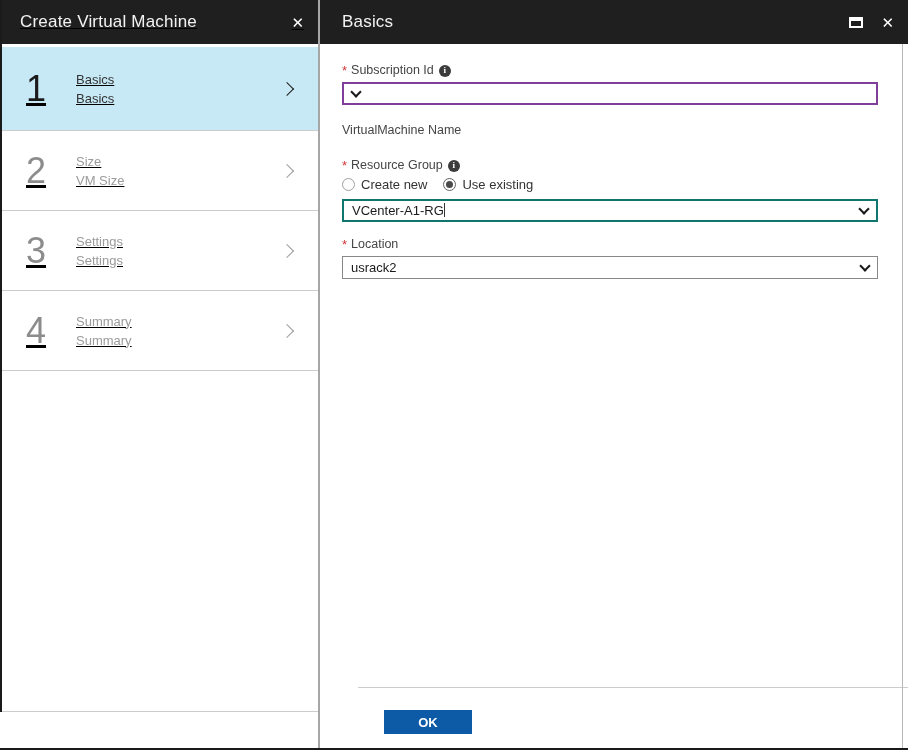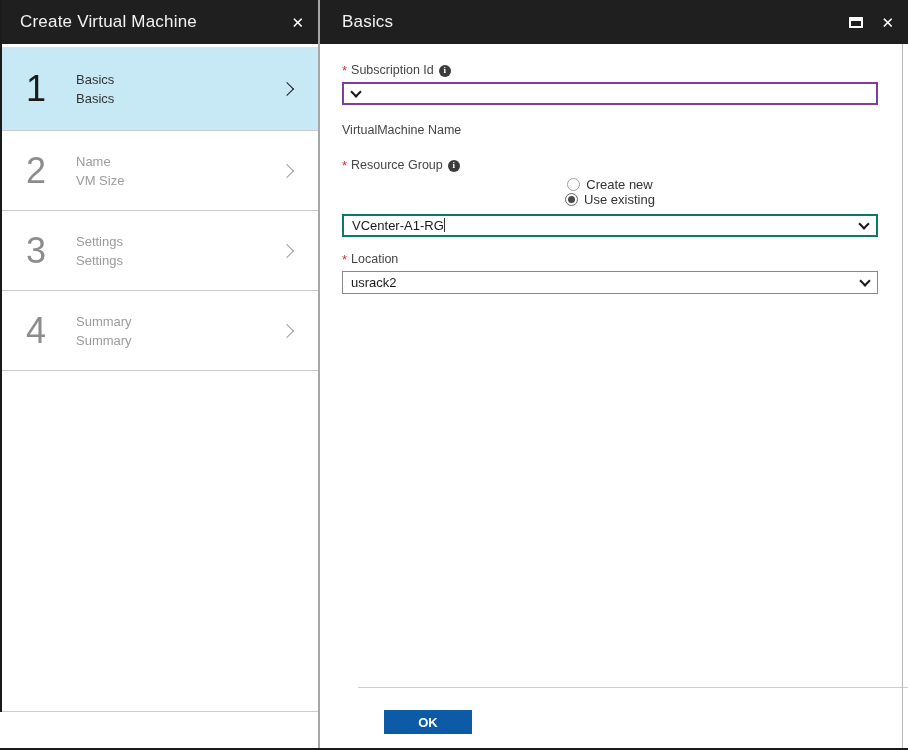--- a/index.html
+++ b/index.html
@@ -8,21 +8,21 @@
 
   .app {
     position: relative;
     width: 908px; height: 750px;
     background: #fff;
     overflow: hidden;
     display: flex;
   }
 
   
-  .left-panel { width: 318px; height: 571px; position: relative; background: #fff; }
+  .left-panel { width: 318px; height: 571px; position: relative; background: #fff; text-decoration: underline; }
   .panel-divider { width: 2px; height: 750px; background: #a6a6a6; }
   .right-panel { width: 588px; height: 750px; position: relative; background: #fff; }
 
   
   .blade-header {
     height: 44px; background: #1f1f1f; color: #f2f2f2;
     display: flex; align-items: center;
   }
   .left-panel .blade-header { padding: 0 14px 0 20px; }
   .right-panel .blade-header { padding: 0 14px 0 22px; }
@@ -88,21 +88,21 @@
     border-right: 2px solid #1a1a1a; border-bottom: 2px solid #1a1a1a;
     transform: rotate(45deg); flex: none;
   }
   .check-icon { color: #76b007; font-weight: bold; font-size: 14px; flex: none; }
   .text-cursor { display: inline-block; width: 1px; height: 14px; background: #333; vertical-align: -2px; }
   .gap-lg { height: 18px; }
   .gap-md { height: 16px; }
   .gap-sm { height: 15px; }
 
   
-  .radio-row { display: flex; align-items: center; margin: 2px 0 7px; flex-direction: column; }
+  .radio-row { display: flex; align-items: center; gap: 16px; margin: 2px 0 7px; }
   .radio-option { display: flex; align-items: center; font-size: 13px; color: #333; cursor: pointer; }
   .radio-circle {
     width: 13px; height: 13px; border-radius: 50%;
     border: 1px solid #a0a0a0; background: #fdfdfd; margin-right: 6px; flex: none;
     display: flex; align-items: center; justify-content: center;
   }
   .radio-circle.checked { border-color: #646464; }
   .radio-circle.checked::after {
     content: ""; width: 7px; height: 7px; border-radius: 50%; background: #4a4a4a;
   }
@@ -142,21 +142,21 @@
         <span class="step-text">
           <span class="step-title" style="display:block">Basics</span>
           <span class="step-subtitle" style="display:block">Basics</span>
         </span>
         <span class="chevron-right"></span>
       </div>
 
       <div class="step">
         <span class="step-number">2</span>
         <span class="step-text">
-          <span class="step-title" style="display:block">Name</span>
+          <span class="step-title" style="display:block">Size</span>
           <span class="step-subtitle" style="display:block">VM Size</span>
         </span>
         <span class="chevron-right"></span>
       </div>
 
       <div class="step">
         <span class="step-number">3</span>
         <span class="step-text">
           <span class="step-title" style="display:block">Settings</span>
           <span class="step-subtitle" style="display:block">Settings</span>

